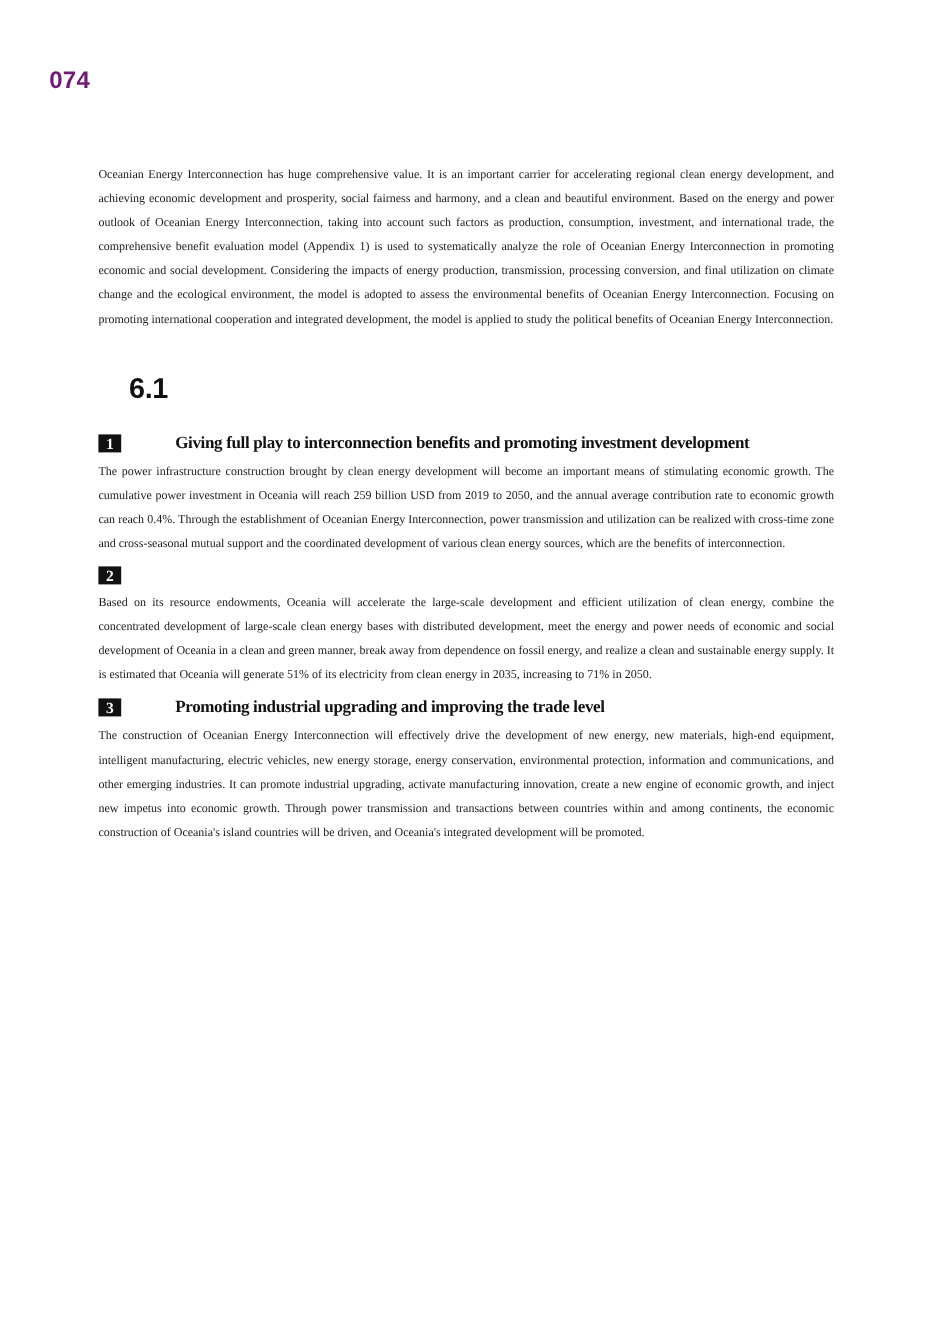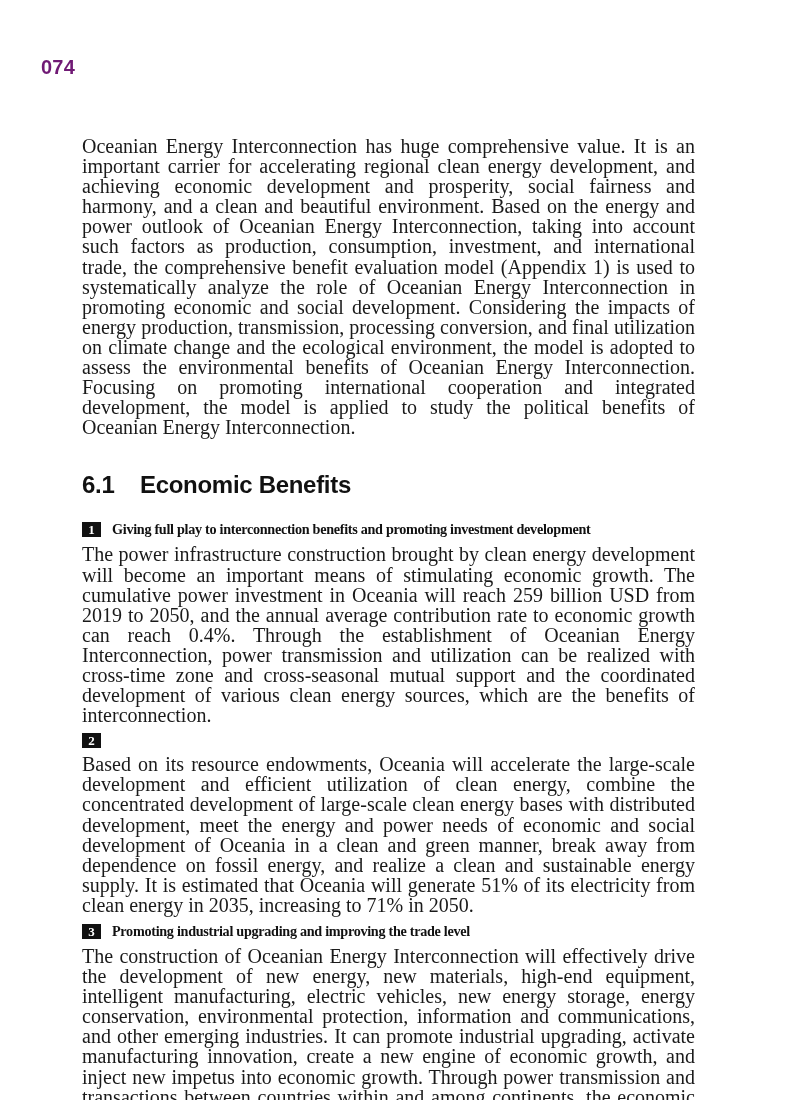--- a/index.html
+++ b/index.html
@@ -6,56 +6,55 @@
   body { width: 793px; height: 1100px; position: relative; overflow: hidden; }
   .page-number {
     position: absolute; left: 41px; top: 56px;
     font-family: "Liberation Sans", sans-serif; font-weight: bold;
     font-size: 20px; color: #701a75; letter-spacing: 0.2px;
   }
   .content {
     position: absolute; left: 82px; top: 136px; width: 613px;
   }
   .para {
-    font-family: "Liberation Serif", serif; font-size: 20px;
+    font-family: "Liberation Serif", serif; font-size: 10px;
     line-height: 20.1px; color: #1a1a1a; text-align: justify;
     margin: 0;
   }
   .section-title {
     font-family: "Liberation Sans", sans-serif; font-weight: bold;
     font-size: 24px; color: #111; margin: 34px 0 22px 0;
-    display: flex; letter-spacing: -0.3px;
+    display: flex; letter-spacing: -0.3px; text-align: right;
   }
   .section-num { width: 58px; }
   .subhead {
     display: flex; align-items: center; margin: 8px 0 6px 0;
   }
   .subhead-num {
     background: #111; color: #fff;
     font-family: "Liberation Serif", serif; font-weight: bold;
     font-size: 13px; width: 19px; height: 15px; line-height: 15px;
     text-align: center; margin-right: 11px;
   }
   .subhead-text {
     font-family: "Liberation Serif", serif; font-weight: bold;
-    font-size: 14.2px; color: #111; letter-spacing: -0.3px;
+    font-size: 14.2px; color: #111; letter-spacing: -0.3px; margin-left: 34px;
   }
   .first-sub { margin-top: 0; }
 </style>
 </head>
 <body>
 
 <div class="page-number">074</div>
 
 <div class="content">
   <p class="para">Oceanian Energy Interconnection has huge comprehensive value. It is an important carrier for accelerating regional clean energy development, and achieving economic development and prosperity, social fairness and harmony, and a clean and beautiful environment. Based on the energy and power outlook of Oceanian Energy Interconnection, taking into account such factors as production, consumption, investment, and international trade, the comprehensive benefit evaluation model (Appendix 1) is used to systematically analyze the role of Oceanian Energy Interconnection in promoting economic and social development. Considering the impacts of energy production, transmission, processing conversion, and final utilization on climate change and the ecological environment, the model is adopted to assess the environmental benefits of Oceanian Energy Interconnection. Focusing on promoting international cooperation and integrated development, the model is applied to study the political benefits of Oceanian Energy Interconnection.</p>
 
   <h2 class="section-title">
     <span class="section-num">6.1</span>
-    <span>Economic Benefits</span>
   </h2>
 
   <div class="subhead first-sub">
     <span class="subhead-num">1</span>
     <span class="subhead-text">Giving full play to interconnection benefits and promoting investment development</span>
   </div>
   <p class="para">The power infrastructure construction brought by clean energy development will become an important means of stimulating economic growth. The cumulative power investment in Oceania will reach 259 billion USD from 2019 to 2050, and the annual average contribution rate to economic growth can reach 0.4%. Through the establishment of Oceanian Energy Interconnection, power transmission and utilization can be realized with cross-time zone and cross-seasonal mutual support and the coordinated development of various clean energy sources, which are the benefits of interconnection.</p>
 
   <div class="subhead">
     <span class="subhead-num">2</span>

